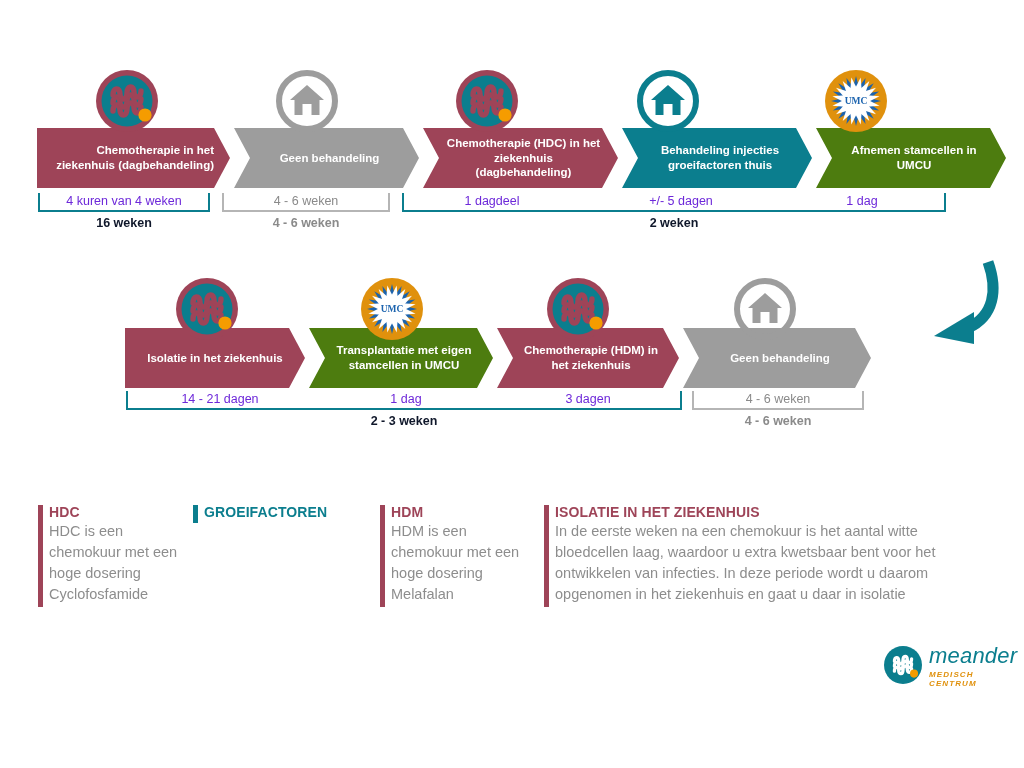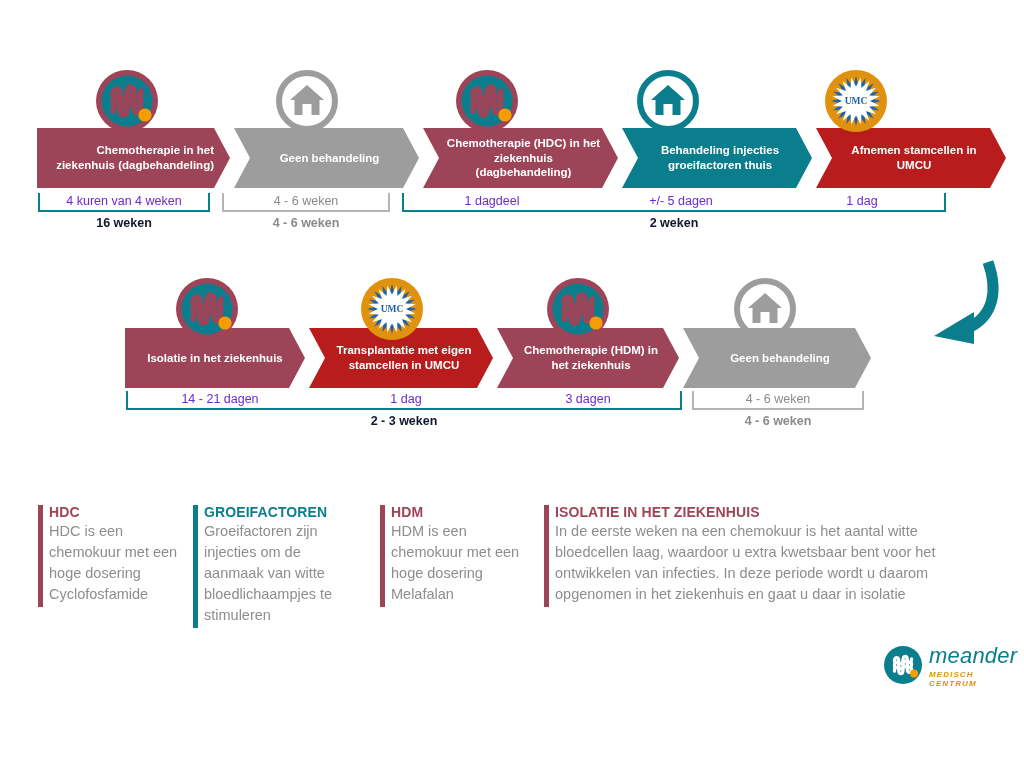--- a/index.html
+++ b/index.html
@@ -34,21 +34,21 @@
   .chev.first {
     clip-path: polygon(0 0, calc(100% - 16px) 0, 100% 50%, calc(100% - 16px) 100%, 0 100%);
     padding-left: 16px;
     text-align: right;
   }
   .chev .label { position: relative; z-index: 2; }
 
   .c-red  { background: #9e4458; }
   .c-gray { background: #9d9d9d; }
   .c-teal { background: #0b7e8e; }
-  .c-org  { background: #b91c1c; }
+  .c-org  { background: #4d7c0f; }
 
   
   .badge {
     position: absolute;
     width: 62px; height: 62px;
     border-radius: 50%;
     z-index: 5;
     display: flex; align-items: center; justify-content: flex-start;
   }
   .badge svg { display: block; }
@@ -478,21 +478,20 @@
     </svg>
   </div>
 
   <div class="legend-item bar-red" style="left:38px;  top:503px; width:150px;">
     <div class="legend-title t-red">HDC</div>
     <div class="legend-body">HDC is een chemokuur met een hoge dosering Cyclofosfamide</div>
   </div>
 
   <div class="legend-item bar-teal" style="left:193px; top:503px; width:160px;">
     <div class="legend-title t-teal">GROEIFACTOREN</div>
-    <div class="legend-body">Groeifactoren zijn injecties om de aanmaak van witte bloedlichaampjes te stimuleren</div>
   </div>
 
   <div class="legend-item bar-red" style="left:380px; top:503px; width:145px;">
     <div class="legend-title t-red">HDM</div>
     <div class="legend-body">HDM is een chemokuur met een hoge dosering Melafalan</div>
   </div>
 
   <div class="legend-item bar-red" style="left:544px; top:503px; width:400px;">
     <div class="legend-title t-red">ISOLATIE IN HET ZIEKENHUIS</div>
     <div class="legend-body">In de eerste weken na een chemokuur is het aantal witte bloedcellen laag, waardoor u extra kwetsbaar bent voor het ontwikkelen van infecties. In deze periode wordt u daarom opgenomen in het ziekenhuis en gaat u daar in isolatie</div>

